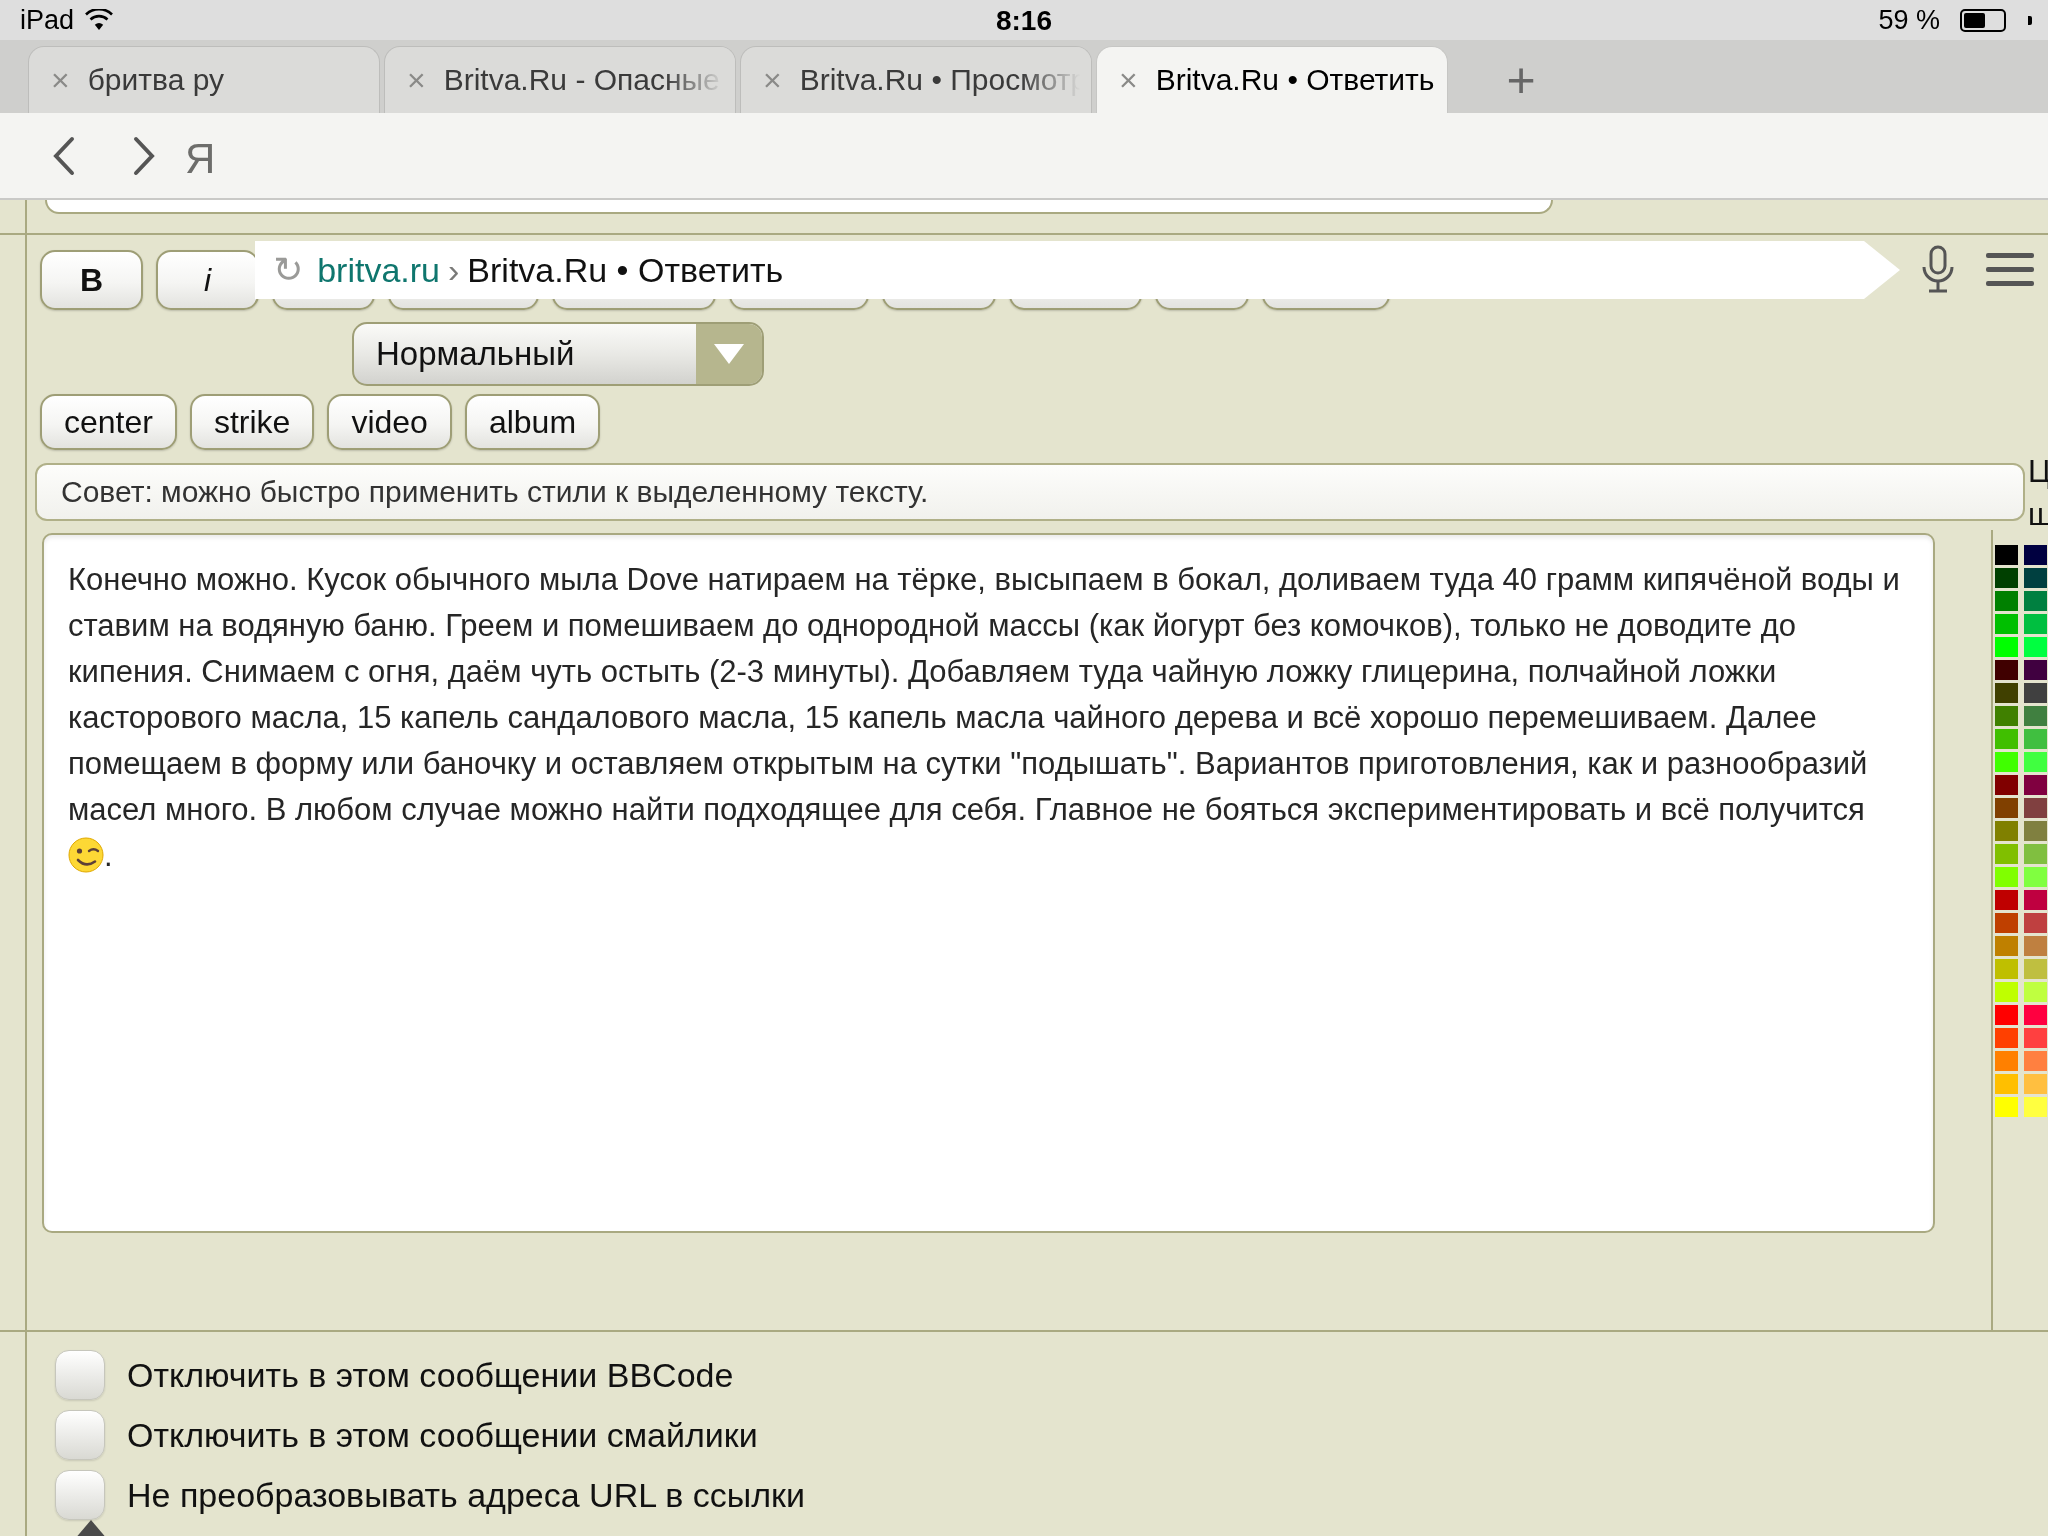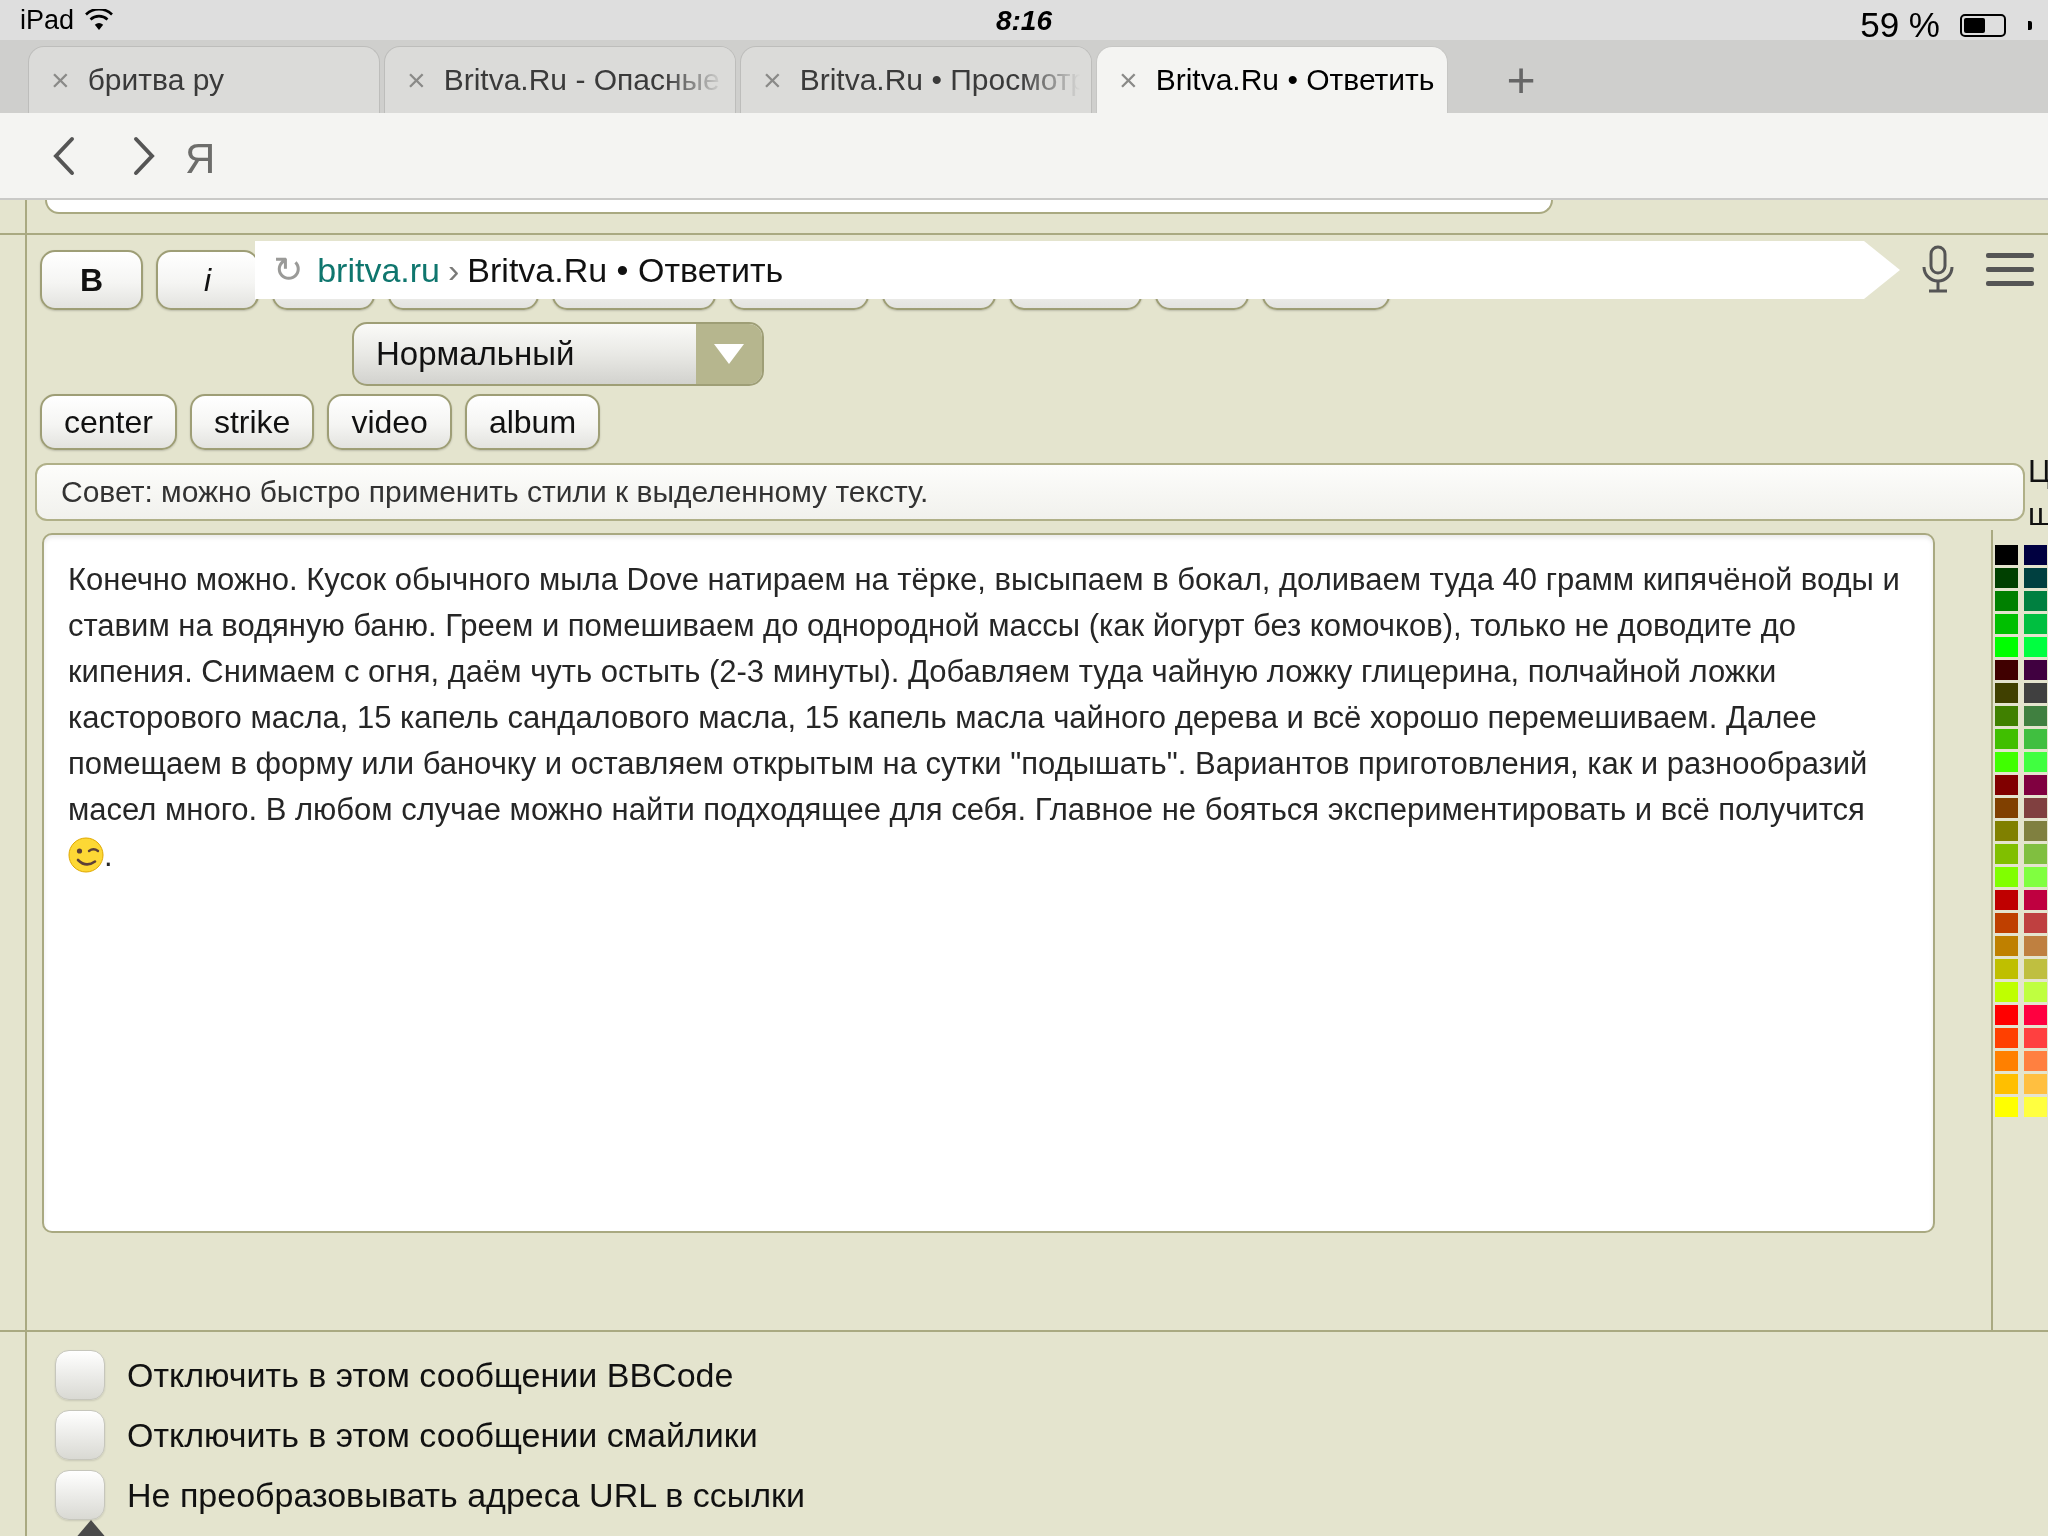--- a/index.html
+++ b/index.html
@@ -4,22 +4,22 @@
 <style>
   html,body{margin:0;padding:0;}
   body{
     width:2048px;height:1536px;position:relative;overflow:hidden;
     font-family:"Liberation Sans","DejaVu Sans",sans-serif;
     background:#e4e4ce;
   }
   
   .statusbar{position:absolute;left:0;top:0;width:2048px;height:40px;background:#dedede;}
   .sb-left{position:absolute;left:20px;top:5px;font-size:27px;color:#000;display:flex;align-items:center;gap:10px;}
-  .sb-time{position:absolute;left:0;right:0;top:5px;text-align:center;font-size:28px;font-weight:bold;color:#000;font-style:italic;}
-  .sb-right{position:absolute;right:16px;top:5px;display:flex;align-items:center;gap:20px;font-size:35px;color:#000;}
+  .sb-time{position:absolute;left:0;right:0;top:5px;text-align:center;font-size:28px;font-weight:bold;color:#000;}
+  .sb-right{position:absolute;right:16px;top:5px;display:flex;align-items:center;gap:20px;font-size:27px;color:#000;}
   .battery{position:relative;width:46px;height:23px;border:2px solid #000;border-radius:5px;display:flex;align-items:center;padding:2px;box-sizing:border-box;}
   .battery-fill{height:100%;width:55%;background:#000;border-radius:2px;}
   .battery-tip{width:4px;height:9px;background:#000;border-radius:0 2px 2px 0;margin-left:2px;}
   
   .tabbar{position:absolute;left:0;top:40px;width:2048px;height:73px;background:#cfcfcd;}
   .tab{position:absolute;top:6px;height:67px;width:352px;background:#dbdbd9;border:1px solid #bdbdbb;border-bottom:none;border-radius:16px 16px 0 0;box-sizing:border-box;display:flex;align-items:center;overflow:hidden;}
   .tab.active{background:#f4f4f2;border-color:#c6c6c4;z-index:3;}
   .tab .close{margin-left:22px;font-size:32px;color:#8a8a88;line-height:1;flex:0 0 auto;}
   .tab .label{margin-left:18px;font-size:30px;color:#3a3a3a;white-space:nowrap;}
   .tab.active .label{color:#000;}

